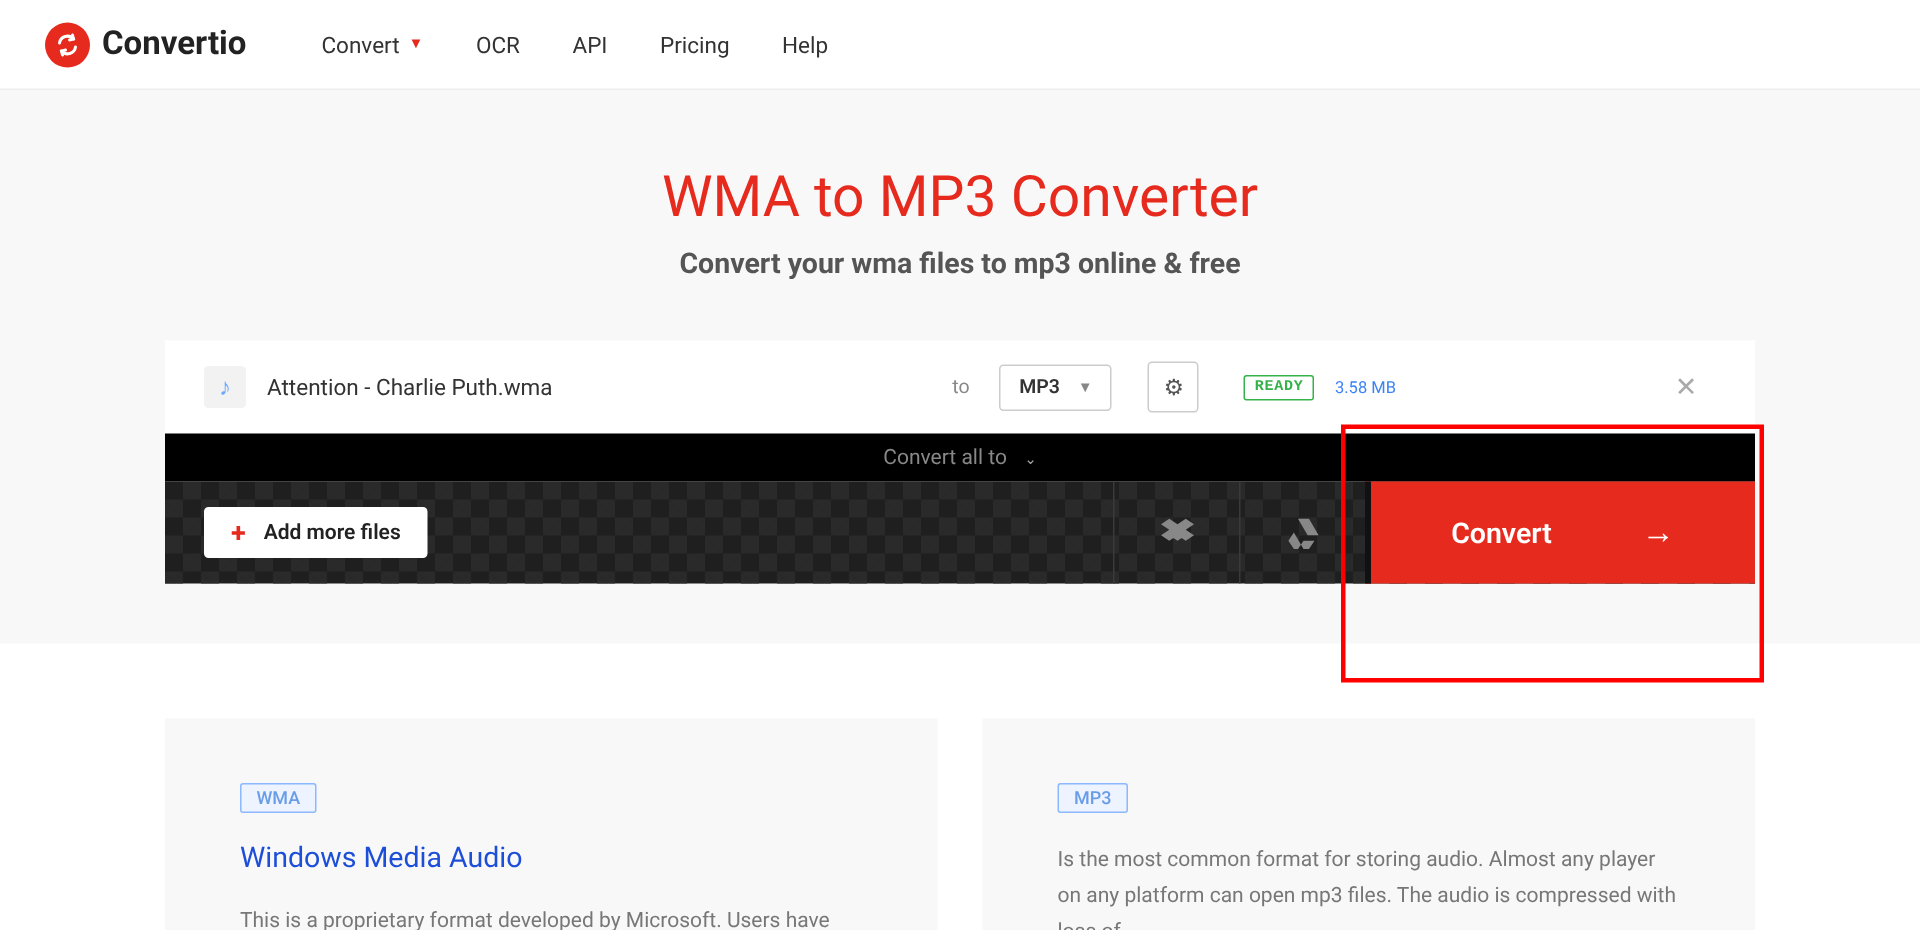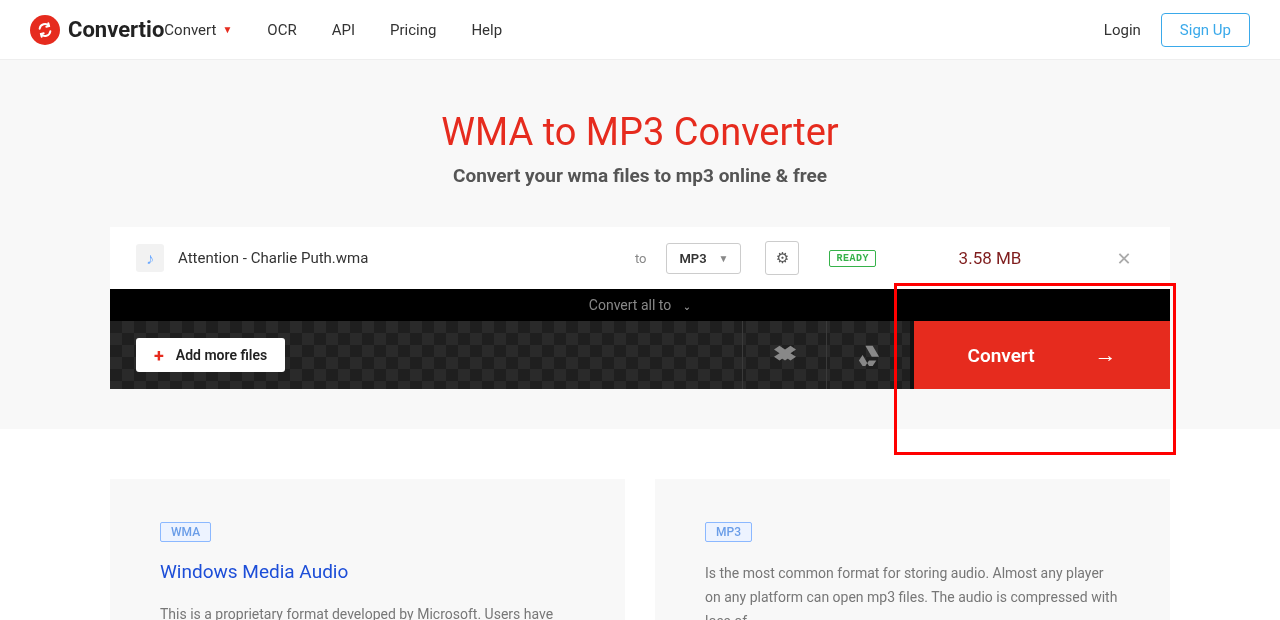--- a/index.html
+++ b/index.html
@@ -16,20 +16,21 @@
   height: 60px;
   border-bottom: 1px solid #eee;
   display: flex;
   align-items: center;
   padding: 0 30px;
   justify-content: space-between;
 }
 .header-left {
   display: flex;
   align-items: center;
+  gap: 50px;
 }
 .logo {
   display: flex;
   align-items: center;
   gap: 8px;
   font-weight: 700;
   font-size: 22px;
   color: #222;
 }
 .logo-icon {
@@ -157,24 +158,23 @@
   border-radius: 2px;
   font-size: 10px;
   padding: 2px 6px;
   margin-left: 16px;
   font-weight: 600;
   letter-spacing: 0.5px;
   font-family: Liberation Mono, monospace;
 }
 .file-size {
   margin-left: auto;
-  font-size: 17px;
-  color: #7f1d1d;
+  font-size: 11px;
+  color: #3b82f6;
   width: 200px;
-  text-align: center;
 }
 .remove-btn {
   width: 40px;
   text-align: center;
   color: #aaa;
   font-size: 18px;
   cursor: pointer;
 }
 
 .convert-all-row {
@@ -325,24 +325,20 @@
       <div class="nav-item">
         <span>Convert</span>
         <span class="chev-down">▼</span>
       </div>
       <div class="nav-item">OCR</div>
       <div class="nav-item">API</div>
       <div class="nav-item">Pricing</div>
       <div class="nav-item">Help</div>
     </div>
   </div>
-  <div class="header-right">
-    <div class="login-link">Login</div>
-    <div class="signup-btn">Sign Up</div>
-  </div>
 </div>
 
 <div class="hero">
   <h1 class="page-title">WMA to MP3 Converter</h1>
   <div class="page-subtitle">Convert your wma files to mp3 online &amp; free</div>
 
   <div class="panel">
     <div class="file-row">
       <div class="file-icon">♪</div>
       <div class="file-name">Attention - Charlie Puth.wma</div>

